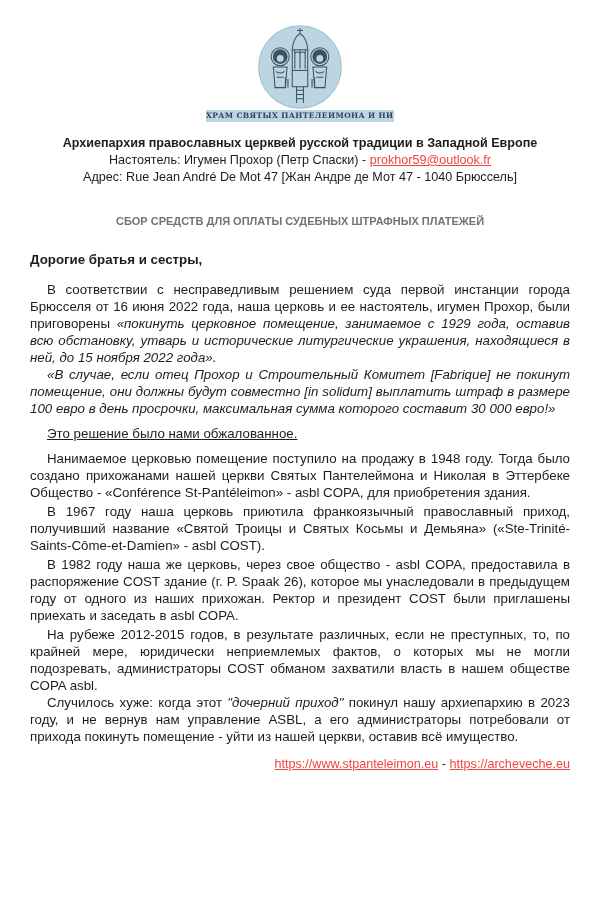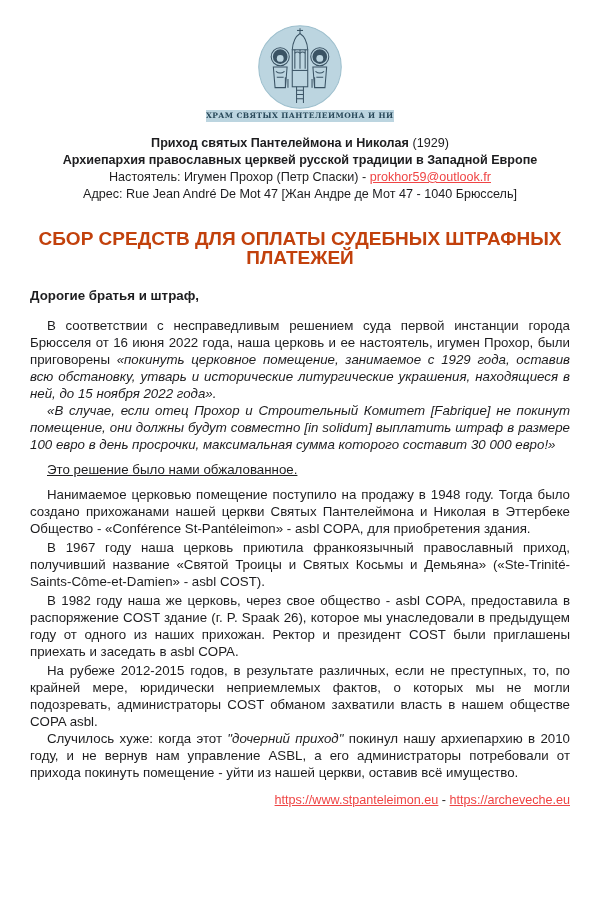--- a/index.html
+++ b/index.html
@@ -31,24 +31,24 @@
     white-space:nowrap;
     overflow:hidden;
   }
   .lh { text-align:center; font-size:12.6px; line-height:17px; }
   .b { font-weight:bold; }
   a.link { color:#ef4444; text-decoration:underline; cursor:pointer; }
   
   .title {
     margin-top:26px;
     text-align:center;
-    font-size:19px;
+    font-size:11px;
     line-height:19px;
     font-weight:bold;
-    color:#c2410c;
+    color:#737373;
   }
   
   .salutation { margin-top:20px; font-weight:bold; font-size:13.3px; line-height:17px; }
   .para {
     font-size:13.3px;
     line-height:17px;
     text-align:justify;
     text-indent:17px;
   }
   .first { margin-top:13px; }
@@ -91,55 +91,51 @@
       <circle cx="73" cy="40" r="4" fill="#bcd5e0" stroke="none"></circle>
       <path d="M65 50 L81 50 L79 74 L67 74 Z"></path>
       <path d="M68 55 q5 4 10 0 M69 62 h8"></path>
 
       <path d="M33 62 v12 M36 64 v10 M64 64 v10 M67 62 v12"></path>
     </svg>
     <div class="banner">ХРАМ СВЯТЫХ ПАНТЕЛЕИМОНА И НИКОЛАЯ</div>
   </div>
 
   <div class="lh" style="margin-top:13px;">
-    <div>
-      <span class="b">Приход святых Пантелеймона и Николая</span>
-      <span>(1929)</span>
-    </div>
     <div class="b">Архиепархия православных церквей русской традиции в Западной Европе</div>
     <div>
       <span>Настоятель: Игумен Прохор (Петр Спаски) - </span><a class="link">prokhor59@outlook.fr</a>
     </div>
     <div>Адрес: Rue Jean André De Mot 47 [Жан Андре де Мот 47 - 1040 Брюссель]</div>
   </div>
 
   <h1 class="title">
     <span>СБОР СРЕДСТВ ДЛЯ ОПЛАТЫ СУДЕБНЫХ ШТРАФНЫХ ПЛАТЕЖЕЙ</span><br>
   </h1>
 
-  <p class="salutation">Дорогие братья и штраф,</p>
+  <p class="salutation">Дорогие братья и сестры,</p>
 
   <p class="para first">
     <span>В соответствии с несправедливым решением суда первой инстанции города Брюсселя от 16 июня 2022 года, наша церковь и ее настоятель, игумен Прохор, были приговорены </span><span class="it">«покинуть церковное помещение, занимаемое с 1929 года, оставив всю обстановку, утварь и исторические литургические украшения, находящиеся в ней, до 15 ноября 2022 года».</span>
   </p>
 
   <p class="para it">«В случае, если отец Прохор и Строительный Комитет [Fabrique] не покинут помещение, они должны будут совместно [in solidum] выплатить штраф в размере 100 евро в день просрочки, максимальная сумма которого составит 30 000 евро!»</p>
 
   <p class="para gap">
     <span class="ul">Это решение было нами обжалованное.</span>
   </p>
 
   <p class="para gap">Нанимаемое церковью помещение поступило на продажу в 1948 году. Тогда было создано прихожанами нашей церкви Святых Пантелеймона и Николая в Эттербеке Общество - «Conférence St-Pantéleimon» - asbl COPA, для приобретения здания.</p>
 
   <p class="para gap-lg">В 1967 году наша церковь приютила франкоязычный православный приход, получивший название «Святой Троицы и Святых Косьмы и Демьяна» («Ste-Trinité-Saints-Côme-et-Damien» - asbl COST).</p>
 
   <p class="para gap-lg">В 1982 году наша же церковь, через свое общество - asbl COPA, предоставила в распоряжение COST здание (г. P. Spaak 26), которое мы унаследовали в предыдущем году от одного из наших прихожан. Ректор и президент COST были приглашены приехать и заседать в asbl COPA.</p>
 
   <p class="para gap-lg">На рубеже 2012-2015 годов, в результате различных, если не преступных, то, по крайней мере, юридически неприемлемых фактов, о которых мы не могли подозревать, администраторы COST обманом захватили власть в нашем обществе COPA asbl.</p>
   <p class="para">
-    <span>Случилось хуже: когда этот </span><span class="it">"дочерний приход"</span><span> покинул нашу архиепархию в 2010 году, и не вернув нам управление ASBL, а его администраторы потребовали от прихода покинуть помещение - уйти из нашей церкви, оставив всё имущество.</span>
+    <span>Случилось хуже: когда этот </span><span class="it">"дочерний приход"</span><span> покинул нашу архиепархию в 2023 году, и не вернув нам управление ASBL, а его администраторы потребовали от прихода покинуть помещение - уйти из нашей церкви, оставив всё имущество.</span>
   </p>
 
   <div class="footer">
     <a class="link">https://www.stpanteleimon.eu</a><span> - </span><a class="link">https://archeveche.eu</a>
   </div>
 
 </div>
 
 </body></html>

